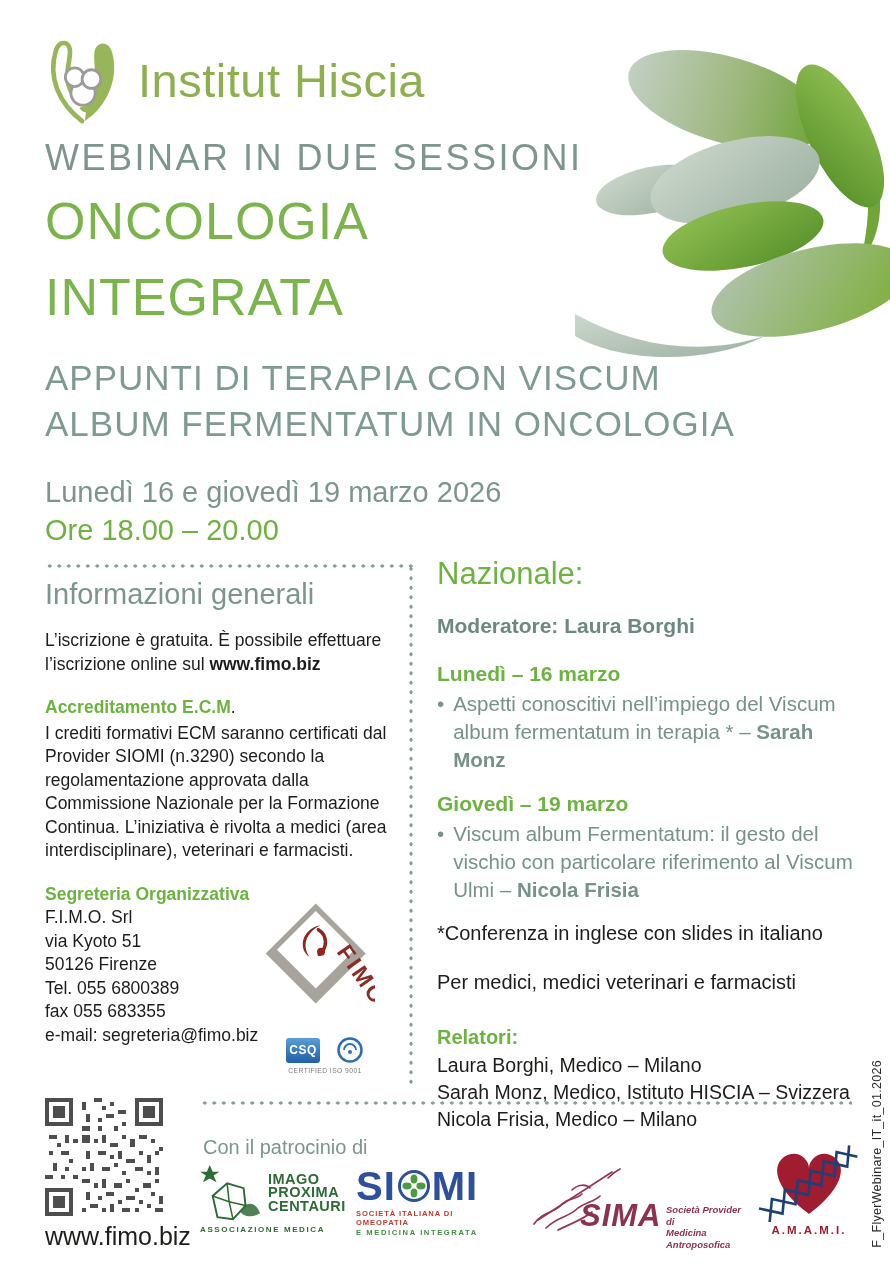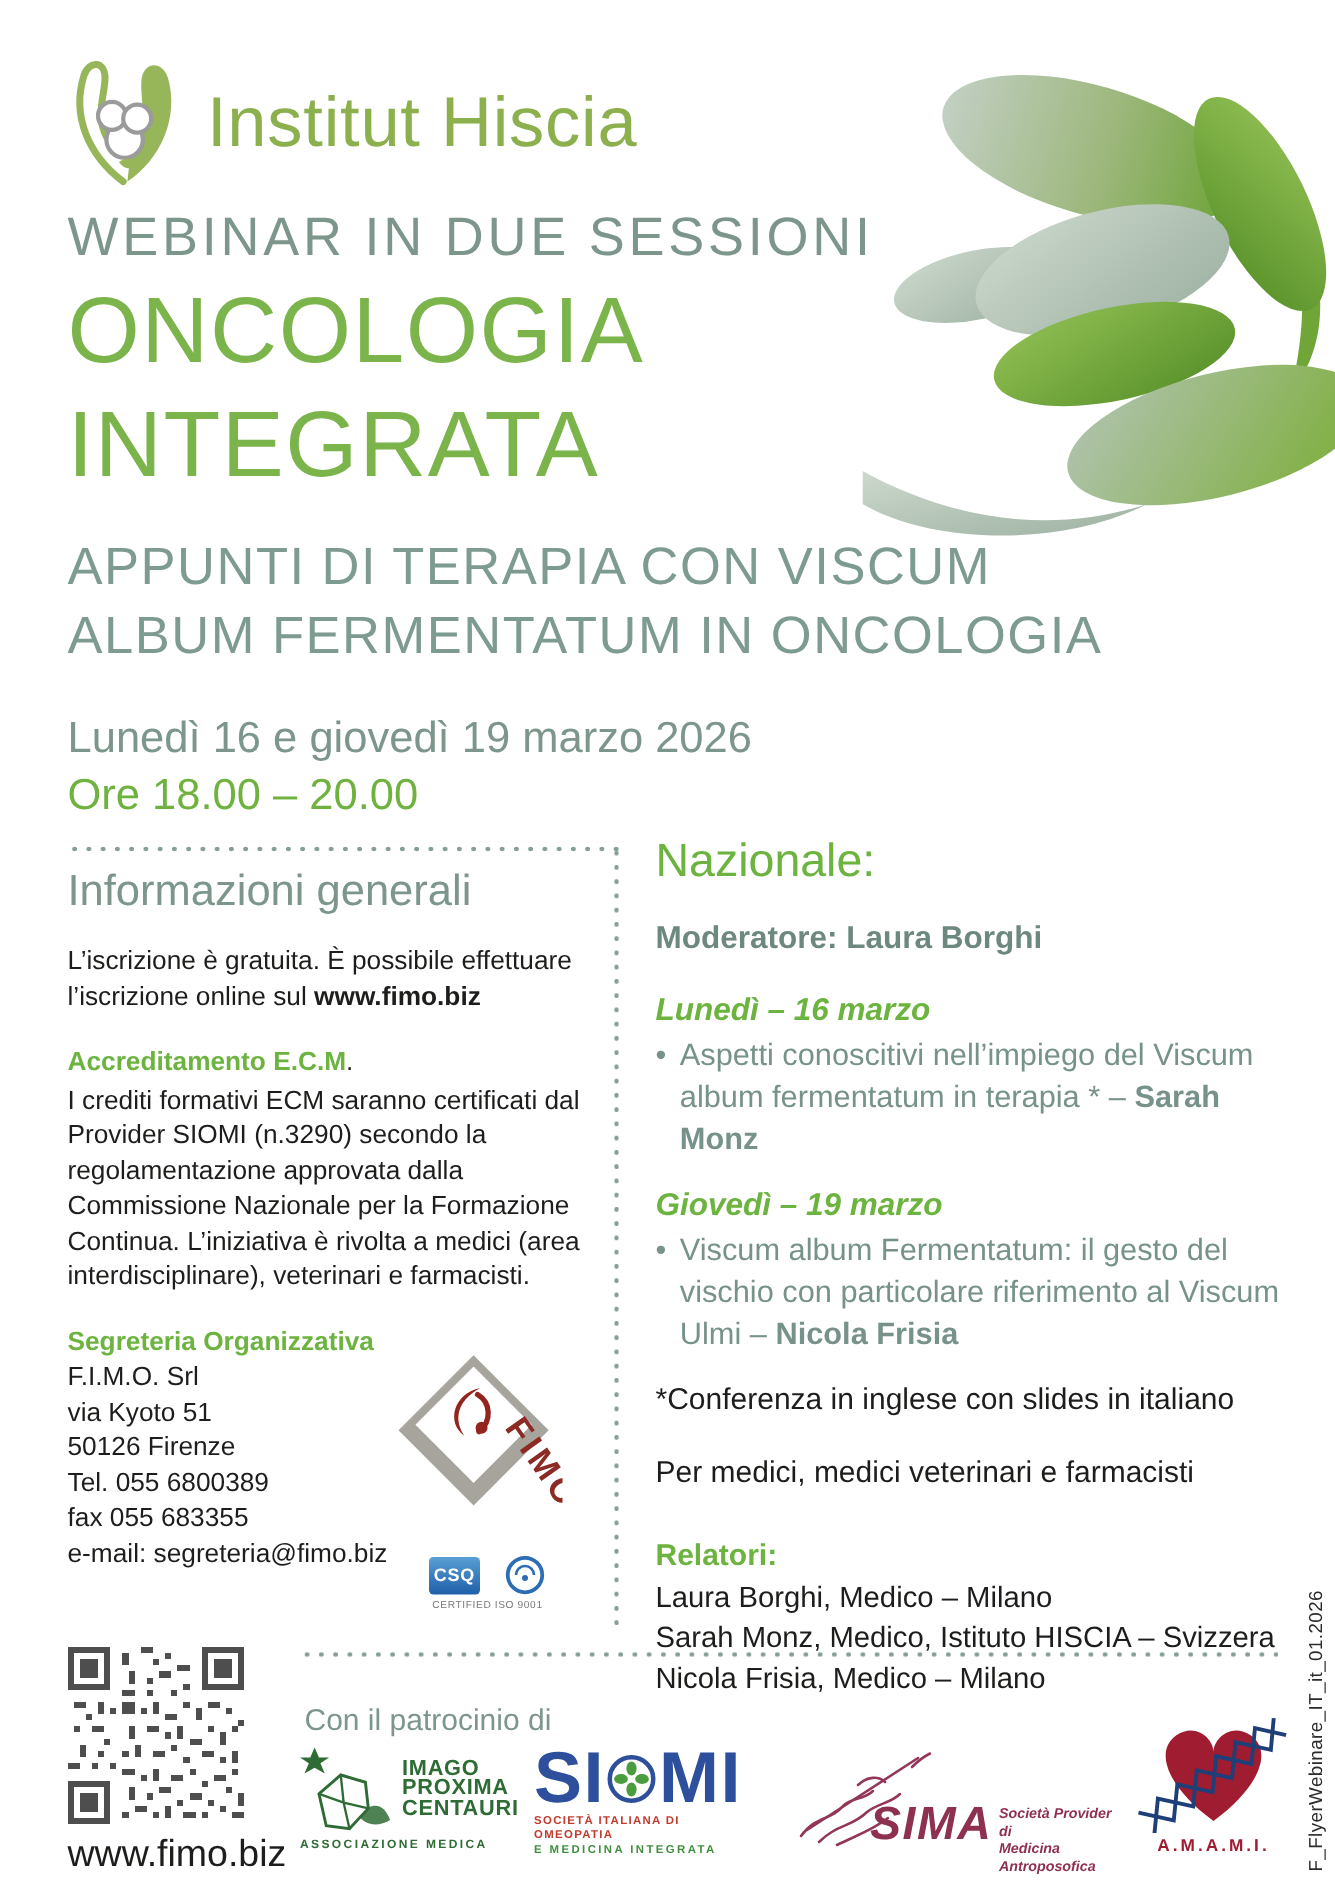--- a/index.html
+++ b/index.html
@@ -8,59 +8,59 @@
     position:relative; width:890px; height:1264px; margin:0 auto;
     background:#ffffff; overflow:hidden;
     font-family:"Liberation Sans", sans-serif; color:#1d1d1b;
   }
   .abs { position:absolute; }
 
   
   .brand-row { left:42px; top:34px; display:flex; align-items:center; gap:12px; }
   .brand-text { font-size:47px; color:#8cb04e; letter-spacing:0.5px; }
   .kicker { left:45px; top:137px; font-size:36px; color:#7d968c; letter-spacing:2.5px; }
-  .main-title { left:45px; top:183px; font-size:62px; line-height:76px; color:#7cb44c; letter-spacing:1px; }
+  .main-title { left:45px; top:183px; font-size:52px; line-height:76px; color:#7cb44c; letter-spacing:1px; }
   .subtitle { left:45px; top:355px; font-size:35px; line-height:46px; color:#7e9b91; letter-spacing:1px; }
   .date-line { left:45px; top:476px; font-size:29px; color:#7d968c; }
   .time-line { left:45px; top:514px; font-size:29px; color:#6fb240; }
 
   
   .dot-h { height:4px; background-image:radial-gradient(circle, #84a094 1.5px, transparent 1.7px); background-size:9.5px 4px; background-repeat:repeat-x; }
   .dot-v { width:4px; background-image:radial-gradient(circle, #84a094 1.5px, transparent 1.7px); background-size:4px 9.5px; background-repeat:repeat-y; }
 
   
   .info-col { left:45px; top:578px; width:360px; }
   .info-heading { font-size:29px; color:#7d968c; margin-bottom:18px; }
   .body-txt { font-size:17.5px; line-height:23.5px; color:#1d1d1b; }
   .green-b { color:#6cb33f; font-weight:bold; }
   .sect { margin-top:20px; }
   .ecm-text { margin-top:2px; }
 
   
   .prog-col { left:437px; top:556px; width:425px; }
   .prog-heading { font-size:31px; color:#6cb33f; margin-bottom:22px; }
   .prog-mod { font-size:21px; font-weight:bold; color:#6d887e; margin-bottom:24px; }
-  .prog-day { font-size:21px; font-weight:bold; color:#6cb33f; margin-bottom:4px;font-style:italic; }
+  .prog-day { font-size:21px; font-weight:bold; color:#6cb33f; margin-bottom:4px; }
   .bullet { display:flex; gap:9px; font-size:20.5px; line-height:28px; color:#76928a; margin-bottom:18px; }
   .bullet .dot { color:#76928a; }
   .prog-note { font-size:20px; color:#1d1d1b; margin-top:4px; }
   .prog-aud { font-size:20px; color:#1d1d1b; margin-top:26px; }
   .relatori-h { font-size:20px; font-weight:bold; color:#6cb33f; margin-top:32px; margin-bottom:3px; }
   .relatori-line { font-size:19.5px; line-height:27px; color:#1d1d1b; }
 
   
   .qr { left:45px; top:1098px; width:118px; height:118px; }
   .website { left:45px; top:1222px; font-size:25px; color:#1d1d1b; }
   .patronage { left:203px; top:1136px; font-size:20px; color:#7d968c; }
   .imago { left:200px; top:1163px; width:150px; color:#2f6b35; }
   .imago-row { display:flex; align-items:center; gap:4px; }
   .imago-words { font-size:14.5px; font-weight:bold; line-height:13.5px; letter-spacing:0.5px; }
   .imago-cap { font-size:8px; font-weight:bold; letter-spacing:1.6px; margin-top:2px; }
   .siomi { left:356px; top:1166px; width:145px; }
-  .siomi-row { display:flex; align-items:center; color:#2d4f9c; font-size:48px; font-weight:bold; letter-spacing:1px; line-height:40px; }
+  .siomi-row { display:flex; align-items:center; color:#2d4f9c; font-size:40px; font-weight:bold; letter-spacing:1px; line-height:40px; }
   .siomi-cap1 { font-size:7.6px; font-weight:bold; color:#c23a2e; letter-spacing:0.9px; margin-top:3px; }
   .siomi-cap2 { font-size:7.6px; font-weight:bold; color:#3f8f3f; letter-spacing:1.6px; margin-top:1px; }
   .sima { left:528px; top:1158px; width:215px; height:84px; }
   .sima-name { position:absolute; left:52px; top:40px; font-size:31px; font-weight:bold; font-style:italic; color:#8e3050; letter-spacing:1px; }
   .sima-cap { position:absolute; left:138px; top:46px; font-size:9.5px; font-weight:bold; font-style:italic; color:#8e3050; line-height:11.5px; }
   .amami { left:754px; top:1140px; width:110px; text-align:center; }
   .amami-name { font-size:11.5px; font-weight:bold; color:#a01c30; letter-spacing:2px; margin-top:-2px; }
   .fimo-logo { left:260px; top:898px; width:115px; height:120px; }
   .csq-wrap { left:286px; top:1036px; width:78px; text-align:center; }
   .csq-row { display:flex; align-items:center; gap:16px; justify-content:center; }

